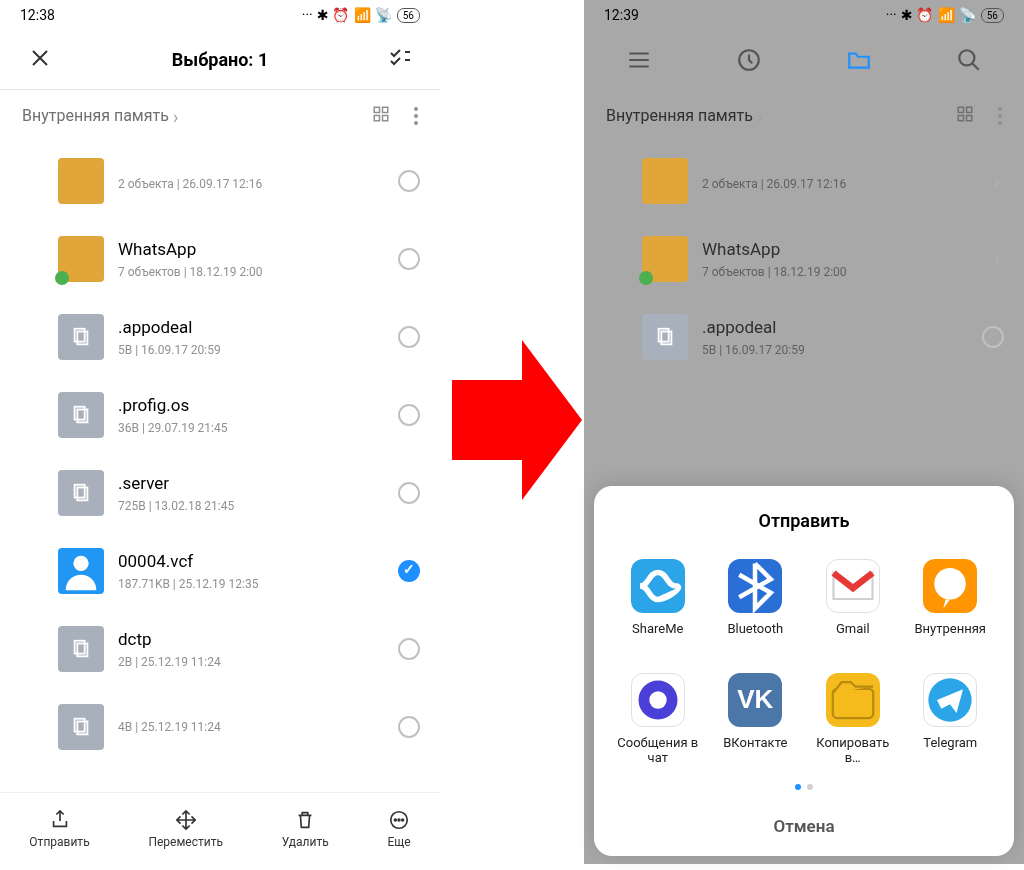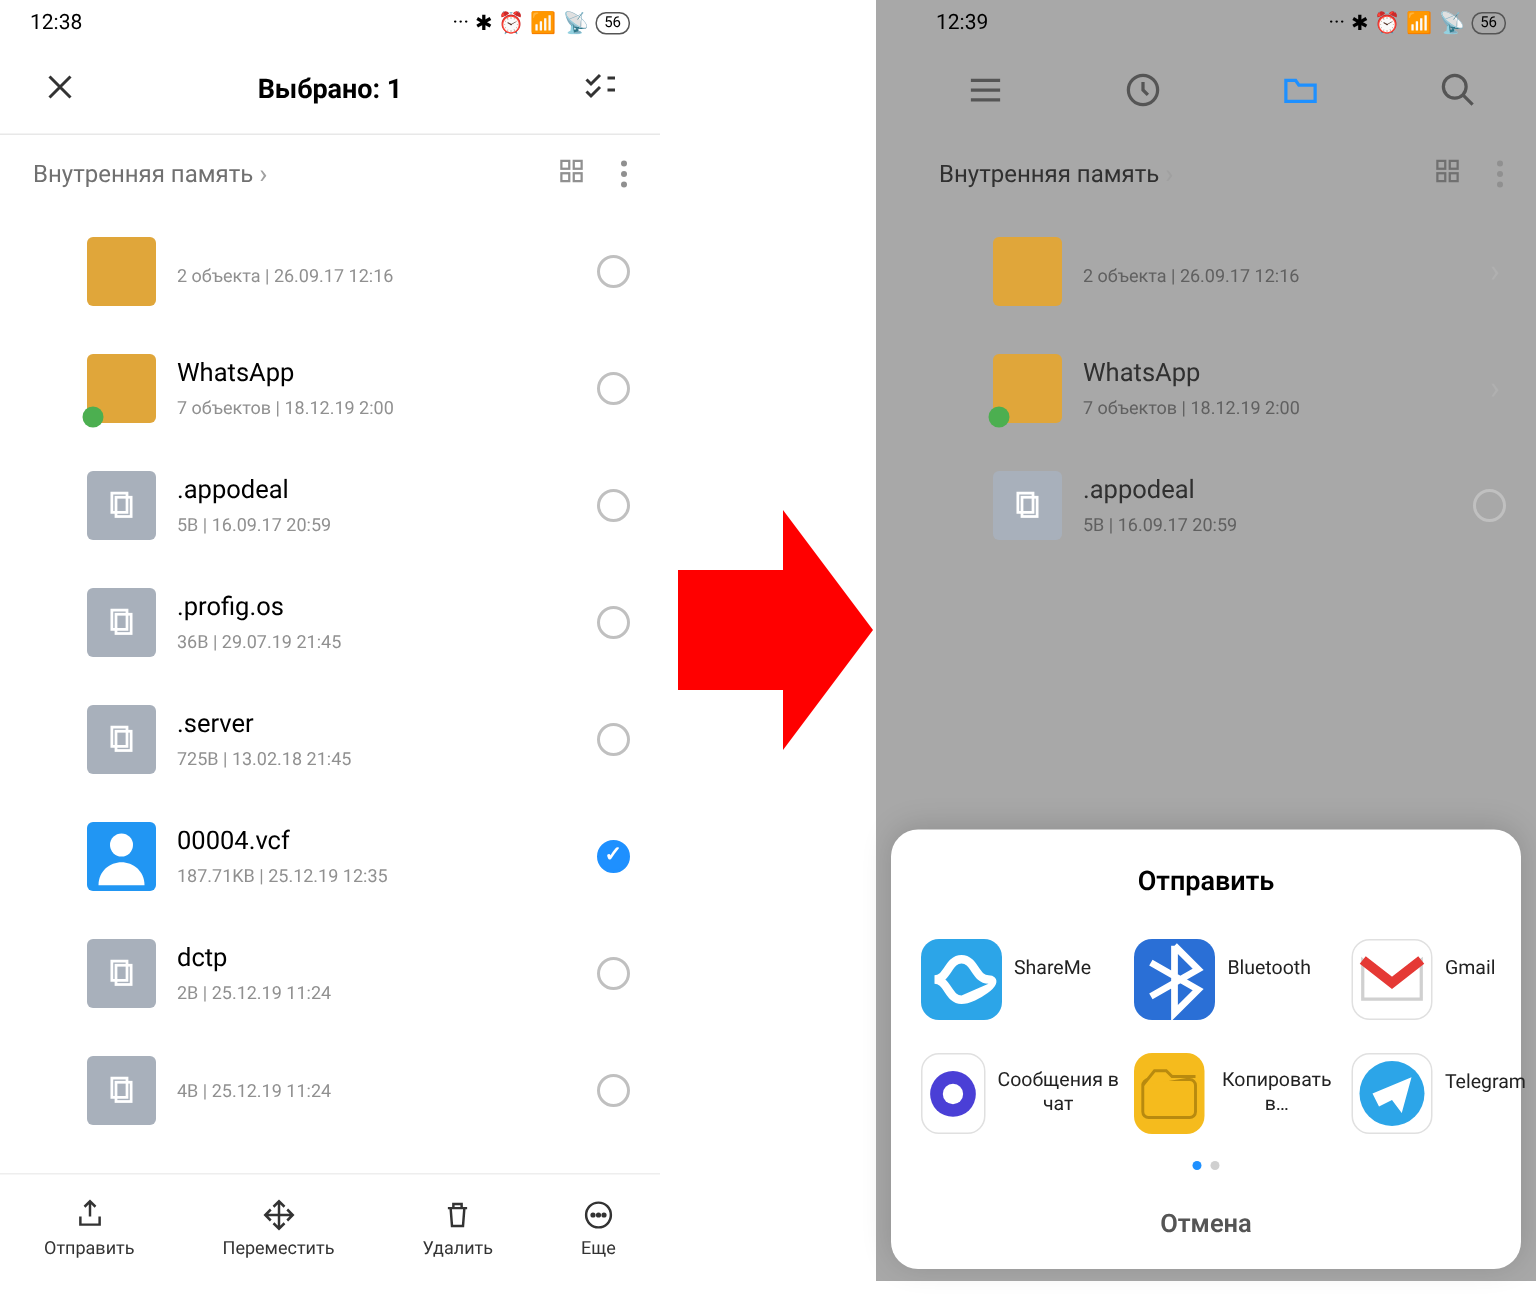--- a/index.html
+++ b/index.html
@@ -1,20 +1,20 @@
 <!DOCTYPE html>
 <html><head>
 <meta charset="utf-8">
 <style>
   * { box-sizing: border-box; margin: 0; padding: 0; }
   body { font-family: -apple-system, Roboto, "Helvetica Neue", Arial, sans-serif; background:#fff; width:1024px; height:870px; overflow:hidden; position:relative; }
 
-  .phone { position:absolute; top:0; bottom:16px; width:440px; background:#fff; }
+  .phone { position:absolute; top:0; bottom:6px; width:440px; background:#fff; }
   .phone.left { left:0; }
-  .phone.right { right:0; background:#a8a8a8;padding-left:20px; }
+  .phone.right { right:0; background:#a8a8a8; }
 
   .statusbar { height:30px; display:flex; align-items:center; justify-content:space-between; padding:0 20px; font-size:14px; color:#000; }
   .phone.right .statusbar { color:#000; }
   .status-icons { display:flex; align-items:center; gap:4px; font-size:14px; }
 
   .topbar { height:60px; display:flex; align-items:center; justify-content:space-between; padding:0 28px; border-bottom:1px solid #e8e8e8; }
   .topbar .title { font-weight:700; font-size:18px; color:#000; }
   .x-icon svg, .check-icon svg { width:24px; height:24px; }
 
   .topbar2 { height:60px; display:flex; align-items:center; justify-content:space-around; }
@@ -50,21 +50,21 @@
   .bottombar .btn svg { width:22px; height:22px; }
 
   
   .phone.right .statusbar, .phone.right .topbar2, .phone.right .breadcrumb, .phone.right .list { background:#a8a8a8; }
   .phone.right .breadcrumb, .phone.right .row .name { color:#303030; }
   .phone.right .row .meta { color:#606060; }
 
   .sheet { position:absolute; left:10px; right:10px; bottom:8px; background:#fff; border-radius:18px; padding:24px 20px 16px; box-shadow:0 -2px 20px rgba(0,0,0,0.15); }
   .sheet-title { text-align:center; font-size:18px; font-weight:600; margin-bottom:28px; }
   .share-grid { display:grid; grid-template-columns:repeat(4,1fr); gap:22px 10px; margin-bottom:18px; }
-  .share-item { display:flex; flex-direction:row; align-items:center; gap:8px; }
+  .share-item { display:flex; flex-direction:column; align-items:center; gap:8px; }
   .share-item .appicon { width:54px; height:54px; border-radius:12px; display:flex; align-items:center; justify-content:center; font-size:26px; color:#fff; font-weight:bold; }
   .share-item .label { font-size:13px; color:#222; text-align:center; line-height:1.2; min-height:30px; }
   .page-dots { display:flex; justify-content:center; gap:6px; margin-bottom:14px; }
   .page-dots span { width:6px; height:6px; border-radius:50%; background:#d0d0d0; }
   .page-dots span.active { background:#1e90ff; }
   .cancel { text-align:center; font-size:17px; font-weight:600; color:#555; padding:12px 0 4px; }
 
   .big-arrow { position:absolute; left:452px; top:330px; width:130px; height:180px; }
   .big-arrow svg { width:100%; height:100%; }
 
@@ -388,20 +388,26 @@
         <div class="share-item">
           <div class="appicon ic-chat">
             <svg viewBox="0 0 24 24">
               <circle cx="12" cy="12" r="9" fill="#4a3fd6"></circle>
               <circle cx="12" cy="12" r="4" fill="#fff"></circle>
             </svg>
           </div>
           <div class="label">Сообщения в чат</div>
         </div>
         <div class="share-item">
+          <div class="appicon ic-vk">
+            <span style="font-family:Arial;font-weight:bold;">VK</span>
+          </div>
+          <div class="label">ВКонтакте</div>
+        </div>
+        <div class="share-item">
           <div class="appicon ic-copy">
             <svg viewBox="0 0 24 24" fill="#f5bb1d" stroke="#b88a0f" stroke-width="1">
               <rect x="3" y="7" width="18" height="13" rx="2"></rect>
               <path d="M3 9l4-5h4l2 2h8" fill="#f5bb1d"></path>
             </svg>
           </div>
           <div class="label">Копировать в…</div>
         </div>
         <div class="share-item">
           <div class="appicon ic-tg">

